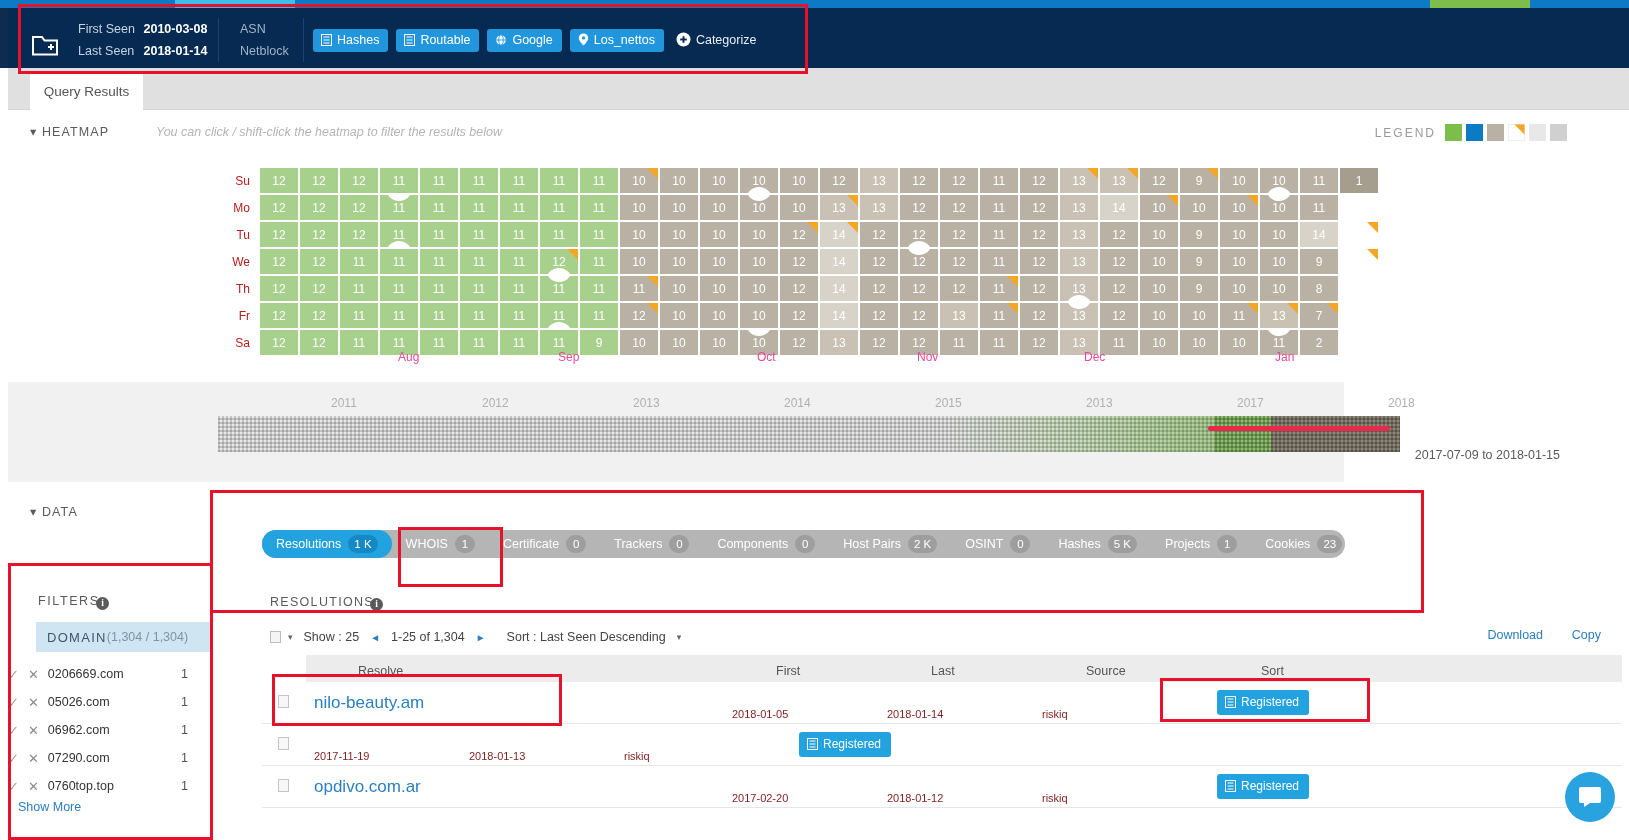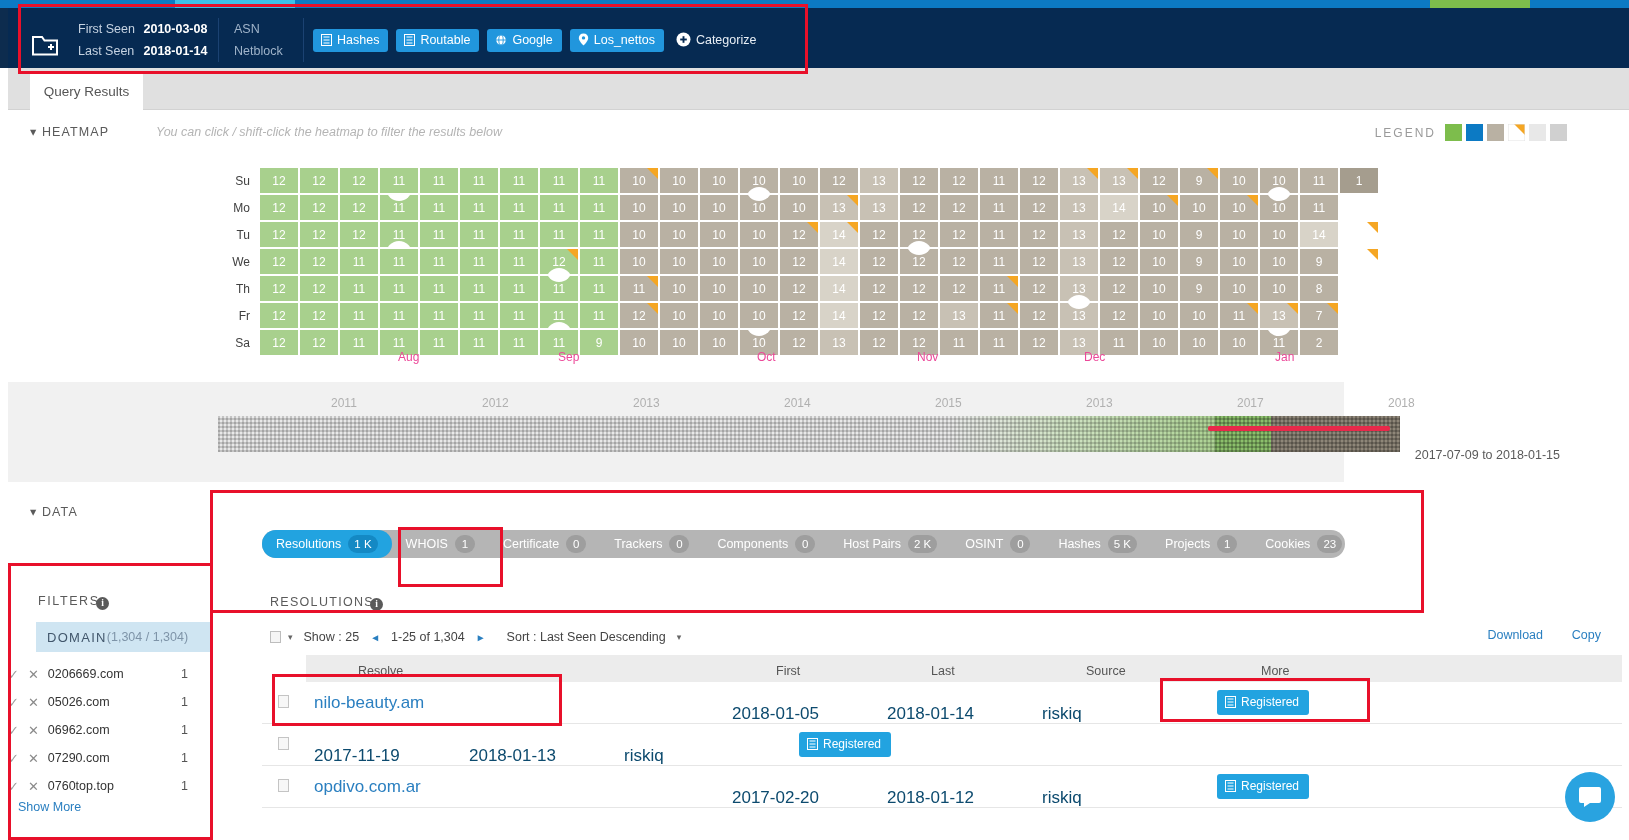--- a/index.html
+++ b/index.html
@@ -27,21 +27,21 @@
     display:flex; align-items:center; justify-content:center;
   }
   #meta-block {
     position:absolute; left:78px; top:10px; width:130px; height:46px;
     color:#c8d5e4; font-size:12.5px; line-height:22px;
   }
   #meta-block .lbl { color:#c6d3e2; display:inline-block; width:62px; }
   #meta-block .val { color:#ffffff; font-weight:bold; }
   .vdiv { position:absolute; top:10px; width:1px; height:44px; background:#1b4272; }
   #asn-block {
-    position:absolute; left:234px; top:10px; width:70px;
+    position:absolute; left:240px; top:10px; width:70px;
     color:#9fb3c9; font-size:12.5px; line-height:22px;
   }
   #chip-row { position:absolute; left:313px; top:20px; height:24px; display:flex; align-items:center; gap:8px; }
   .chip {
     background:#2196dd; color:#fff; font-size:12.5px;
     border-radius:3px; padding:4px 9px 5px 8px;
     display:flex; align-items:center; gap:5px; cursor:pointer; white-space:nowrap;
   }
   .chip.plain { background:transparent; color:#e8eef5; padding-left:4px; }
   .chip .gi { display:inline-flex; }
@@ -70,21 +70,21 @@
     font-style:italic;
   }
   #legend-wrap { position:absolute; right:62px; top:0; display:flex; align-items:center; gap:4px; }
   #legend-label { font-size:12px; letter-spacing:2px; color:#9a9a9a; margin-right:5px; }
   .legend-sw { width:17px; height:17px; display:inline-block; }
 
   
   #heat-grid { position:absolute; left:0; top:58px; width:100%; }
   .heat-row { height:25px; display:flex; align-items:center; margin-bottom:2px; }
   .heat-row-label {
-    width:252px; text-align:right; padding-right:10px; font-size:12px; color:#404040;
+    width:252px; text-align:right; padding-right:10px; font-size:12px; color:#b91c1c;
     flex:0 0 252px;
   }
   .heat-cells { display:flex; gap:2px; }
   .hc {
     width:38px; height:25px; position:relative;
     display:flex; align-items:center; justify-content:center;
     font-size:12px; color:#fff; cursor:pointer; overflow:hidden;
   }
   .hc.green  { background:#a8d08d; }
   .hc.tan    { background:#b9b1a3; }
@@ -186,21 +186,21 @@
   #res-head .th { font-size:12.5px; color:#555; padding-bottom:4px; }
   .res-row { height:42px; display:flex; align-items:center; border-bottom:1px solid #e6e6e6; background:#fff; }
   .col-chk   { width:52px; flex:0 0 52px; padding-left:16px; }
   .col-res   { width:418px; flex:0 0 418px; }
   .col-first { width:155px; flex:0 0 155px; }
   .col-last  { width:155px; flex:0 0 155px; }
   .col-src   { width:175px; flex:0 0 175px; }
   .col-tags  { width:250px; flex:0 0 250px; }
   .rcheck { width:11px; height:13px; border:1px solid #c4c4c4; background:#f7f7f7; display:inline-block; cursor:pointer; }
   .res-link { color:#2a7fc0; font-size:17px; cursor:pointer; }
-  .cellval { font-size:17px; color:#0c4a6e;margin-top:23px; }
+  .cellval { font-size:11px; color:#7f1d1d;margin-top:23px; }
   .tag-btn {
     background:#22a3e0; color:#fff; font-size:12px; border-radius:3px;
     padding:5px 10px 6px 8px; display:inline-flex; align-items:center; gap:5px; cursor:pointer;
   }
 
   
   .info-i {
     width:13px; height:13px; border-radius:50%; background:#5a5a5a; color:#fff;
     font-size:9.5px; font-weight:bold; display:inline-flex; align-items:center;
     justify-content:center; font-family:"Liberation Serif", serif;
@@ -713,21 +713,21 @@
 <div id="dl-link">Download</div>
 <div id="cp-link">Copy</div>
 
 <div id="res-table">
   <div id="res-head">
     <div class="th col-chk"></div>
     <div class="th col-res">Resolve</div>
     <div class="th col-first">First</div>
     <div class="th col-last">Last</div>
     <div class="th col-src">Source</div>
-    <div class="th col-tags">More</div>
+    <div class="th col-tags">Sort</div>
   </div>
   <div id="res-body">
       <div class="res-row">
         <div class="col-chk"><span class="rcheck"></span></div>
         <div class="col-res"><span class="res-link">nilo-beauty.am</span></div>
         <div class="col-first cellval">2018-01-05</div>
         <div class="col-last cellval">2018-01-14</div>
         <div class="col-src cellval">riskiq</div>
         <div class="col-tags"><span class="tag-btn">
             <span>

